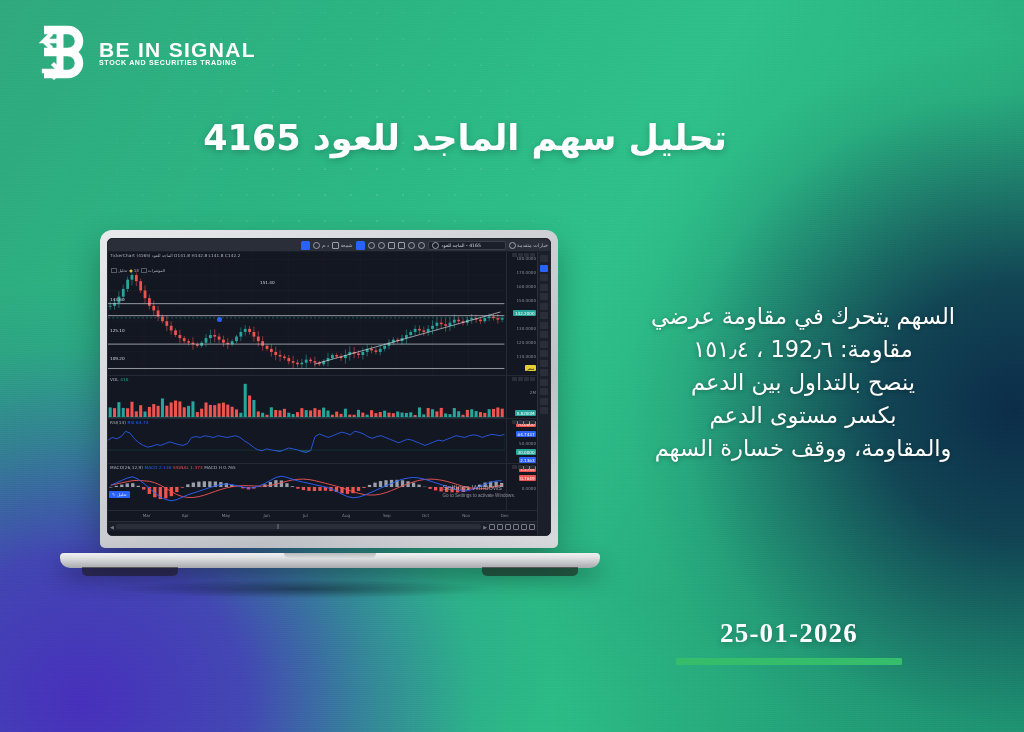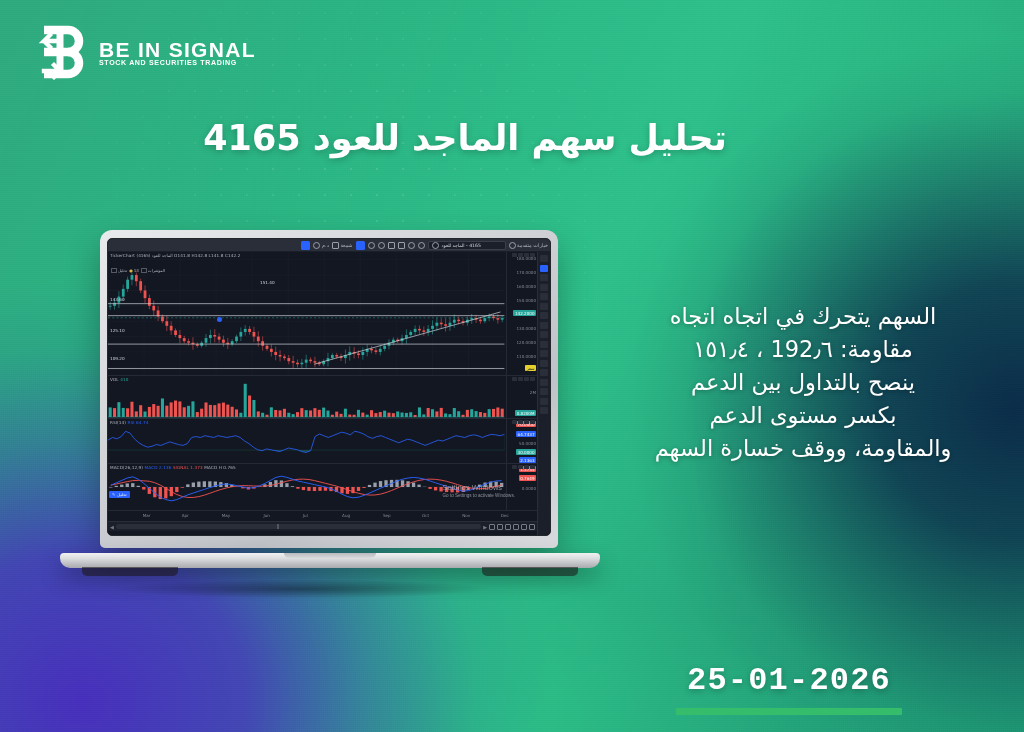--- a/index.html
+++ b/index.html
@@ -43,22 +43,22 @@
      font-family:"DejaVu Sans", sans-serif; text-shadow:0 2px 7px rgba(0,0,0,.22); letter-spacing:.5px;margin-left:46px;}
 
   
   #body-text { position:absolute; right:26px; top:300px; width:390px; text-align:center;
      direction:rtl; color:#fff; font-size:22.5px; line-height:1.47;
      font-family:"DejaVu Sans", sans-serif; text-shadow:0 1px 5px rgba(0,0,0,.32); }
   #body-text p { margin:0; }
 
   
   #date-wrap { position:absolute; right:70px; top:618px; width:330px; text-align:center;}
-  #date-txt { color:#fff; font-size:32px; font-weight:bold; letter-spacing:1.2px;
-     font-family:Liberation Mono, monospace; text-shadow:0 2px 6px rgba(0,0,0,.25);margin-top:44px;}
+  #date-txt { color:#fff; font-size:27px; font-weight:bold; letter-spacing:1.2px;
+     font-family:Liberation Serif, serif; text-shadow:0 2px 6px rgba(0,0,0,.25);}
   #date-bar { margin:9px auto 0; width:226px; height:7px; background:#35bd6b; border-radius:1px;}
 
   
   #laptop { position:absolute; left:60px; top:230px; width:540px; height:360px; }
   #lid { position:absolute; left:40px; top:0; width:458px; height:318px;
      background:linear-gradient(150deg,#e9eaec 0%,#d2d4d8 38%,#bfc2c7 70%,#d9dade 100%);
      border-radius:12px 12px 5px 5px; padding:8px 7px 12px 7px;
      box-shadow:0 16px 34px rgba(0,0,0,.30); }
   #screen { width:100%; height:100%; background:#0d0f12; border-radius:5px; overflow:hidden;
      position:relative; border:1px solid #23262b; }
@@ -153,21 +153,21 @@
     </div>
     <div class="logo-txt">
       <div class="logo-title">BE IN SIGNAL</div>
       <div class="logo-sub">STOCK AND SECURITIES TRADING</div>
     </div>
   </div>
 
   <div id="title">تحليل سهم الماجد للعود 4165</div>
 
   <div id="body-text">
-    <p>السهم يتحرك في اتجاه اتجاه</p>
+    <p>السهم يتحرك في مقاومة عرضي</p>
     <p>مقاومة: 192٫٦ ، ١٥١٫٤</p>
     <p>ينصح بالتداول بين الدعم</p>
     <p>بكسر مستوى الدعم</p>
     <p>والمقاومة، ووقف خسارة السهم</p>
   </div>
 
   <div id="date-wrap">
     <div id="date-txt">25-01-2026</div>
     <div id="date-bar"></div>
   </div>

